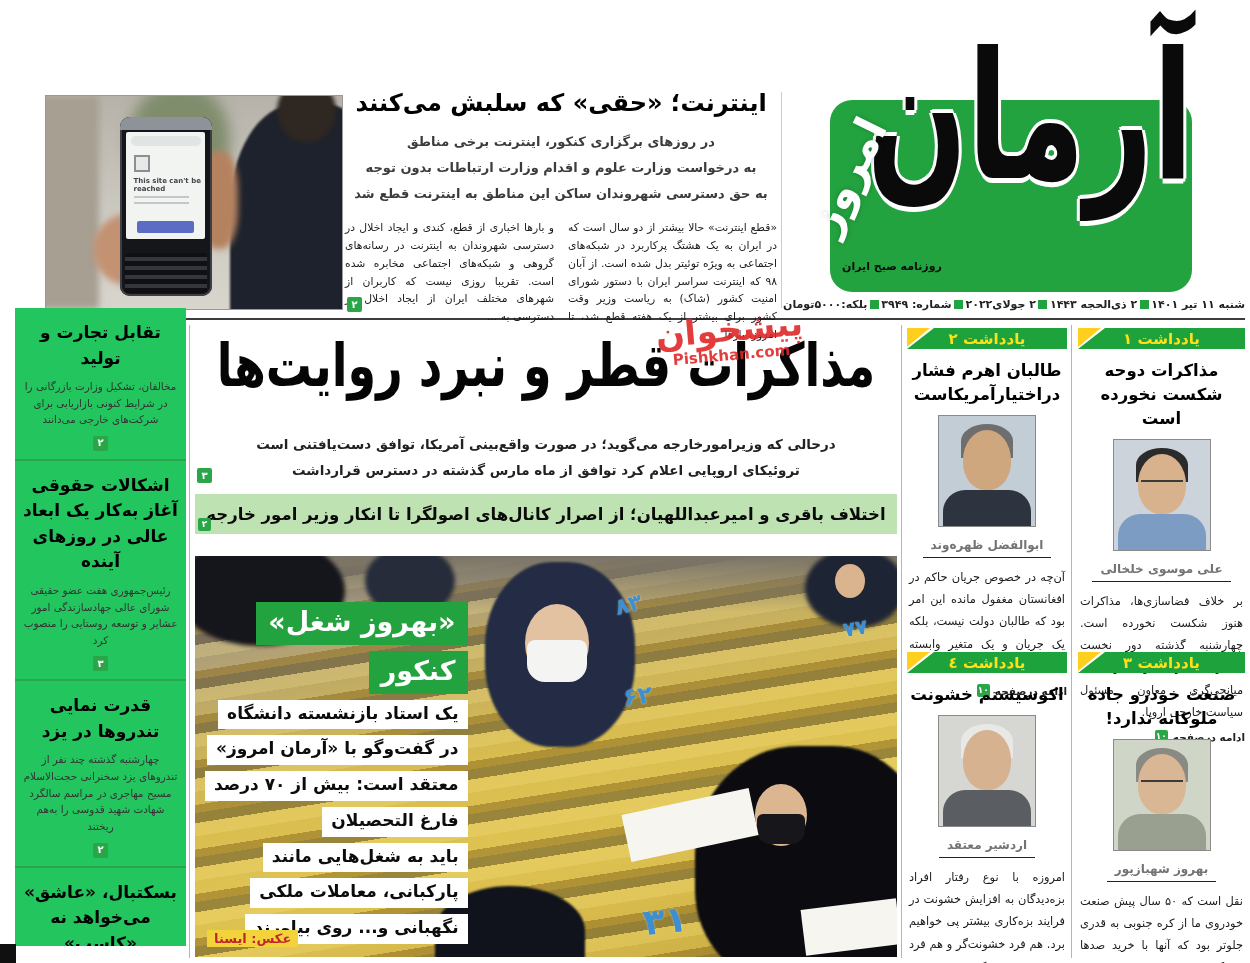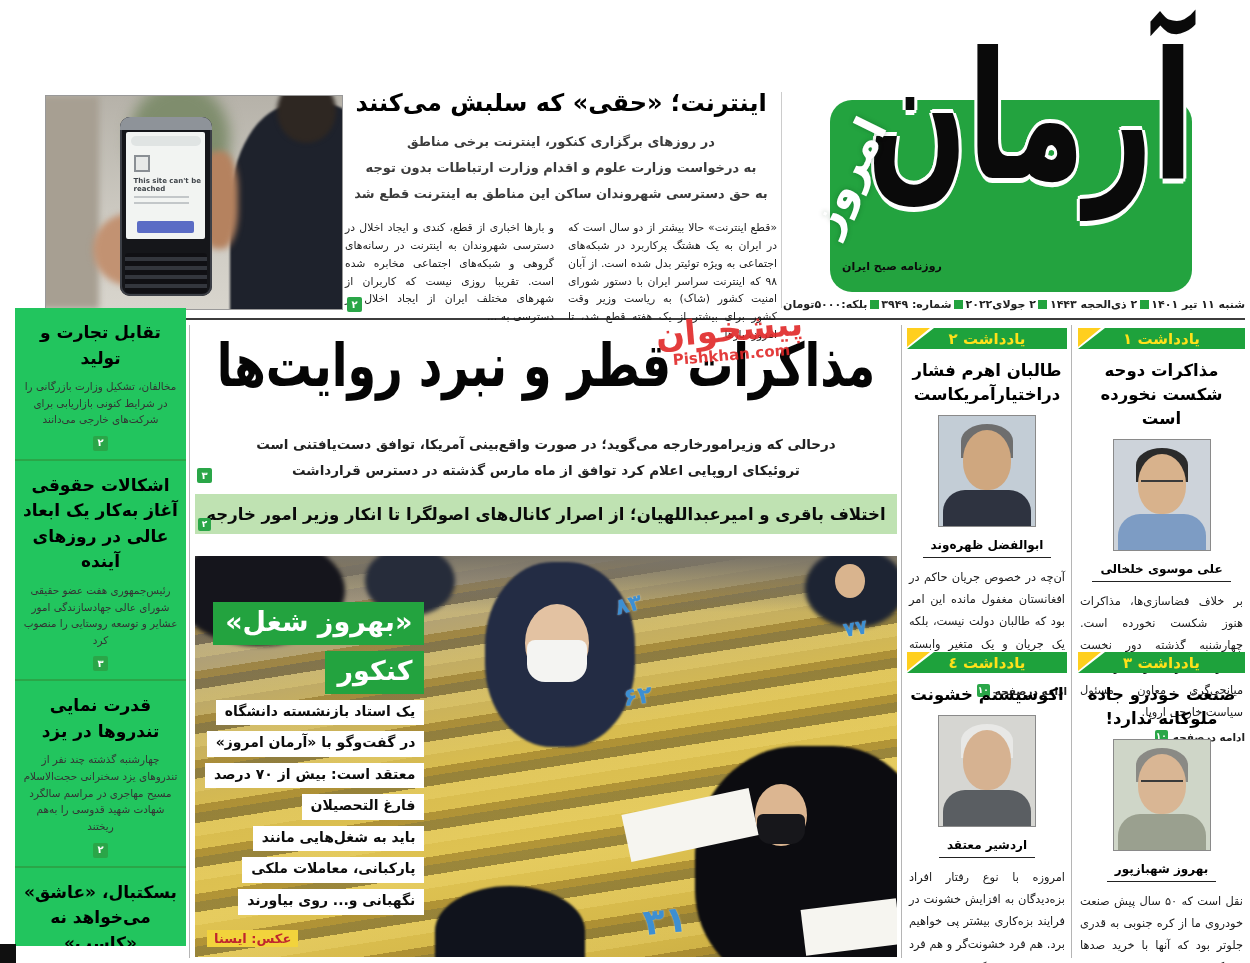--- a/index.html
+++ b/index.html
@@ -93,21 +93,21 @@
   .p2{left:608px;top:348px;width:96px;height:46px;transform:rotate(-7deg)}
   .dnum{color:#3d8fd2;font-weight:bold;z-index:5;text-shadow:0 0 2px rgba(255,255,255,.55)}
   .n83{left:420px;top:36px;font-size:22px;transform:rotate(-14deg)}
   .n77{left:648px;top:60px;font-size:20px;transform:rotate(-10deg)}
   .n62{left:428px;top:126px;font-size:24px;transform:rotate(-8deg)}
   .n50{left:40px;top:172px;font-size:26px;transform:rotate(-4deg)}
   .n31{left:448px;top:344px;font-size:36px;transform:rotate(-6deg)}
   #photo-captions{position:absolute;left:10px;top:46px;display:flex;flex-direction:column;
                   align-items:flex-start;gap:6px;z-index:6}
   .pg{background:#23a33f;color:#fff;font-size:27px;font-weight:bold;padding:3px 12px 6px;line-height:1.25}
-  .pw{background:#fff;color:#0c0c0c;font-size:14px;font-weight:bold;padding:2px 9px 4px;line-height:1.4}
+  .pw{background:#fff;color:#0c0c0c;font-size:17px;font-weight:bold;padding:2px 9px 4px;line-height:1.4}
   .photo-credit{position:absolute;left:12px;bottom:10px;background:#f2d33c;color:#c0272d;
                 font-size:13px;font-weight:bold;padding:1px 7px;z-index:7}
   
   .vdiv{border-left:1px solid #b5b5b5;top:325px;height:633px}
   #vdiv1{left:189px}#vdiv2{left:901px}#vdiv3{left:1071px}
   #sidebar{left:15px;top:308px;width:171px;height:638px;background:#22c55e;overflow:hidden;box-sizing:border-box}
   .sb-item{padding:12px 8px 5px;border-bottom:2px solid #2aa648;text-align:center}
   .sb-item:last-child{border-bottom:none}
   .sb-title{font-size:17px;font-weight:bold;line-height:1.5;color:#000}
   .sb-body{font-size:10.4px;line-height:1.6;color:#333;margin-top:7px}
@@ -126,21 +126,21 @@
   .note-label{color:#ffe11a;font-size:15px;font-weight:bold}
   .note-title{font-size:16.5px;font-weight:bold;text-align:center;line-height:1.45;margin:10px 2px 8px;color:#000}
   .note-photo{position:relative;width:96px;height:110px;margin:0 auto;border:1px solid #8a8a8a;
               overflow:hidden;background:var(--pbg)}
   .note-photo>div{position:absolute}
   .np-hair{left:50%;top:8px;width:52px;height:34px;margin-left:-26px;border-radius:50% 50% 0 0;background:var(--hair)}
   .np-head{left:50%;top:14px;width:48px;height:60px;margin-left:-24px;border-radius:50% 50% 46% 46%;background:var(--skin)}
   .np-glasses{left:50%;top:40px;width:42px;height:9px;margin-left:-21px;border-top:2.5px solid #3a3a3a}
   .np-shoulders{left:50%;bottom:0;width:88px;height:36px;margin-left:-44px;border-radius:22px 22px 0 0;background:var(--shirt)}
   .note-author{text-align:center;margin-top:7px}
-  .note-author span{display:inline-block;font-size:12px;font-weight:bold;color:#000000;
+  .note-author span{display:inline-block;font-size:12px;font-weight:bold;color:#737373;
                     border-bottom:1.5px solid #222;padding:0 8px 5px}
   .note-body{font-size:11.4px;line-height:1.95;text-align:justify;color:#1a1a1a;margin-top:8px;padding:0 2px}
   .note-more{margin-top:7px;font-size:10.5px;font-weight:bold;color:#222;display:flex;
              align-items:center;gap:5px}
   .note-more .badge{width:13px;height:13px;font-size:9px}
   #corner-black{left:0;top:944px;width:16px;height:19px;background:#101010}
 </style>
 </head>
 <body>
 

